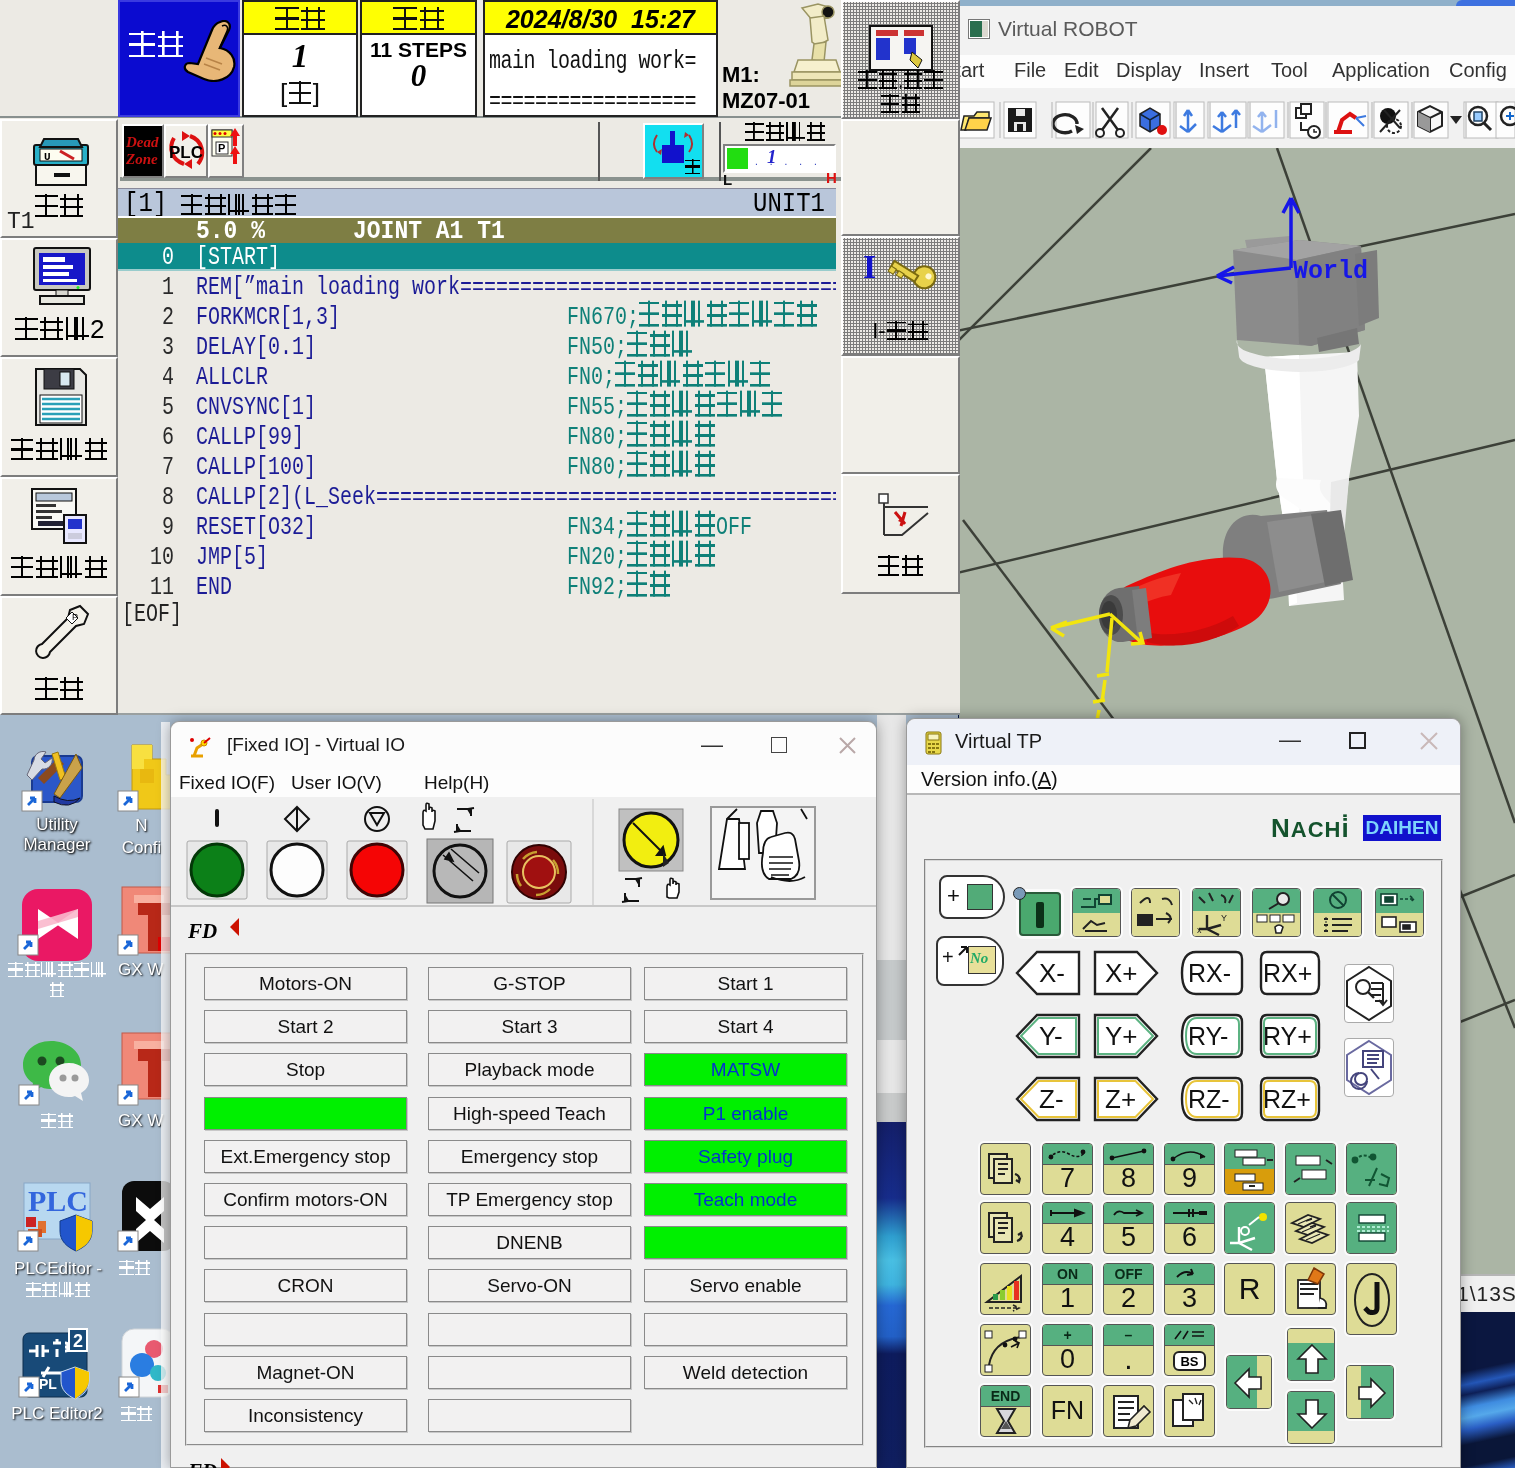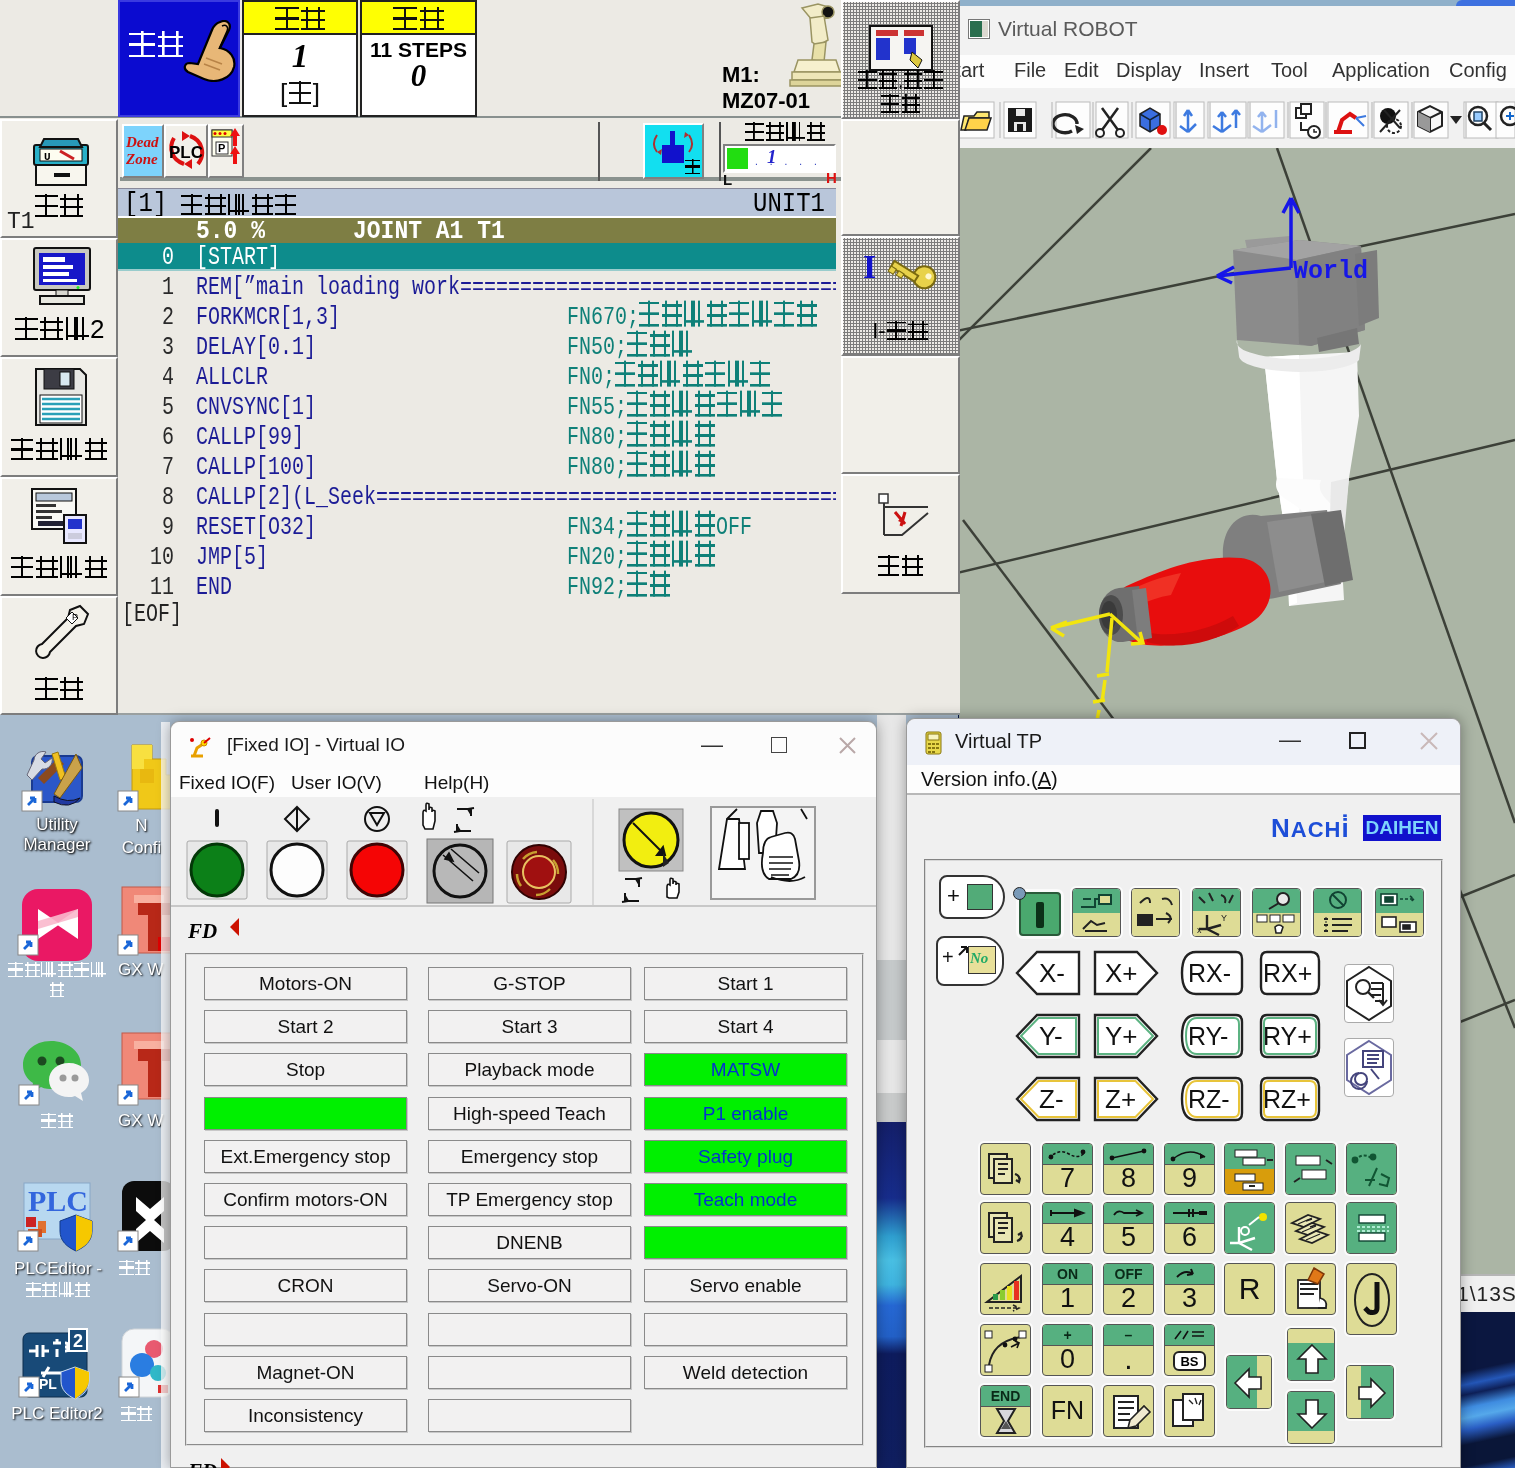--- a/index.html
+++ b/index.html
@@ -234,35 +234,39 @@
   <div class="abs" style="left:242px;top:0;width:116px;height:117px;border:2px solid #222;background:#fff">
     <div class="abs cn" style="left:0;top:0;width:112px;height:33px;background:#ffff02;border-bottom:2px solid #222;text-align:center;font-size:27px;color:#111;padding-top:2px"><b></b><b></b></div>
     <div class="abs" style="left:0;top:36px;width:112px;text-align:center;font:italic bold 33px 'Liberation Serif',serif">1</div>
     <div class="abs cn" style="left:0;top:76px;width:112px;text-align:center;font-size:26px;color:#111">[<b></b>]</div>
   </div>
   <div class="abs" style="left:360px;top:0;width:117px;height:117px;border:2px solid #222;background:#fff">
     <div class="abs cn" style="left:0;top:0;width:113px;height:33px;background:#ffff02;border-bottom:2px solid #222;text-align:center;font-size:27px;color:#111;padding-top:2px"><b></b><b></b></div>
     <div class="abs" style="left:0;top:36px;width:113px;text-align:center;font:bold 21px 'Liberation Sans'">11 STEPS</div>
     <div class="abs" style="left:0;top:56px;width:113px;text-align:center;font:italic bold 31px 'Liberation Serif',serif">0</div>
   </div>
+  <div class="abs" style="left:483px;top:0;width:235px;height:117px;border:2px solid #222;background:#fff">
+    <div class="abs" style="left:0;top:0;width:231px;height:33px;background:#ffff02;border-bottom:2px solid #222;text-align:center;font:italic bold 25px 'Liberation Sans';padding-top:3px">2024/8/30&nbsp; 15:27</div>
+    <div class="abs mono" style="left:4px;top:40px;font-size:20px;color:#111;line-height:32px;letter-spacing:-.5px;transform:scaleY(1.25);transform-origin:top">main loading work=<br>==================</div>
+  </div>
   <div class="abs" style="left:722px;top:62px;font:bold 22px 'Liberation Sans';line-height:26px;color:#000">M1:<br>MZ07-01</div>
   <svg class="abs" style="left:788px;top:2px" width="58" height="86" viewBox="0 0 58 86">
     <g stroke="#9a9462" stroke-width="1.5" fill="#f2ecc8">
     <path d="M14 6 L30 2 L44 6 L40 16 L24 18 Z"></path>
     <circle cx="40" cy="10" r="6" fill="#111"></circle>
     <path d="M22 16 L36 14 L40 38 L30 44 L24 40 Z"></path>
     <path d="M26 42 L38 40 L36 60 L24 58 Z" fill="#e8e0a8"></path>
     <path d="M10 58 L48 58 L52 70 L6 70 Z" fill="#f6f0ce"></path>
     <path d="M4 70 L54 70 L54 78 L4 78 Z" fill="#eee6b8"></path>
     <path d="M2 78 L56 78 L56 84 L2 84 Z" fill="#ddd49a"></path>
     </g>
   </svg>
 
   <div class="abs" style="left:120px;top:122px;width:840px;height:59px;border-bottom:4px solid #8a928e"></div>
-  <div class="abs bevel" style="left:122px;top:124px;width:42px;height:54px;background:#7dd3fc">
+  <div class="abs bevel" style="left:122px;top:124px;width:42px;height:54px;background:#000000">
     <div style="font:italic bold 15px 'Liberation Serif';color:#cc1111;line-height:17px;padding:8px 0 0 2px">Dead<br>Zone</div>
   </div>
   <div class="abs bevel" style="left:164px;top:124px;width:44px;height:54px;background:#f2f0ea">
     <svg width="40" height="50" viewBox="0 0 40 50">
           <path d="M8 12 C2 22 6 34 18 38" fill="none" stroke="#dd1111" stroke-width="4"></path>
           <path d="M32 38 C40 28 36 14 24 10" fill="none" stroke="#dd1111" stroke-width="4"></path>
           <path d="M18 38 l8 -5 l0 10 z M24 10 l-8 5 l0 -10 z" fill="#dd1111"></path>
           <text x="3" y="32" font-size="17" font-weight="bold" fill="#000" font-family="Liberation Sans">PLC</text>
         </svg>
   </div>
@@ -705,21 +709,21 @@
     <span class="abs" style="left:48px;top:11px;font-size:20px;color:#191919">Virtual TP</span>
     <span class="abs" style="left:372px;top:8px;font-size:22px;color:#333">—</span>
     <div class="abs" style="left:442px;top:13px;width:17px;height:17px;border:2px solid #222"></div>
     <svg class="abs" style="left:513px;top:13px" width="18" height="18">
           <path d="M1 1 L17 17 M17 1 L1 17" stroke="#c9b8b8" stroke-width="2"></path>
         </svg>
   </div>
   <div class="abs" style="left:0;top:46px;width:553px;height:30px;background:#fdfdfd;border-bottom:2px solid #b8b8b8;font-size:20px;color:#111">
     <span class="abs" style="left:14px;top:3px">Version info.(<span style="text-decoration:underline">A</span>)</span>
   </div>
-  <div class="abs" style="left:364px;top:94px;font:bold 26px 'Liberation Sans';color:#1d4ed8;letter-spacing:1px">N<span style="font-size:22px">ACH</span>i̇</div>
+  <div class="abs" style="left:364px;top:94px;font:bold 26px 'Liberation Sans';color:#14532d;letter-spacing:1px">N<span style="font-size:22px">ACH</span>i̇</div>
   <div class="abs" style="left:456px;top:96px;width:78px;height:26px;background:#1111cc;color:#7dd3fc;text-align:center;font:bold 19px 'Liberation Sans';line-height:26px;letter-spacing:0">DAIHEN</div>
   <div class="abs" style="left:17px;top:140px;width:519px;height:589px;border:2px groove #d8d8d8"></div>
 
   <div class="abs" style="left:32px;top:156px;width:66px;height:44px;background:#fff;border:2px solid #333;border-radius:8px 22px 22px 8px">
     <span class="abs" style="left:6px;top:6px;font-size:22px;color:#111">+</span>
     <div class="abs" style="left:26px;top:7px;width:26px;height:26px;background:#52ab78;border:1px solid #333"></div>
   </div>
   <div class="abs" style="left:29px;top:217px;width:68px;height:50px;background:#fff;border:2px solid #333;border-radius:8px 22px 22px 8px">
     <span class="abs" style="left:4px;top:8px;font-size:20px;color:#111">+</span>
         <svg class="abs" style="left:18px;top:6px" width="14" height="14">

